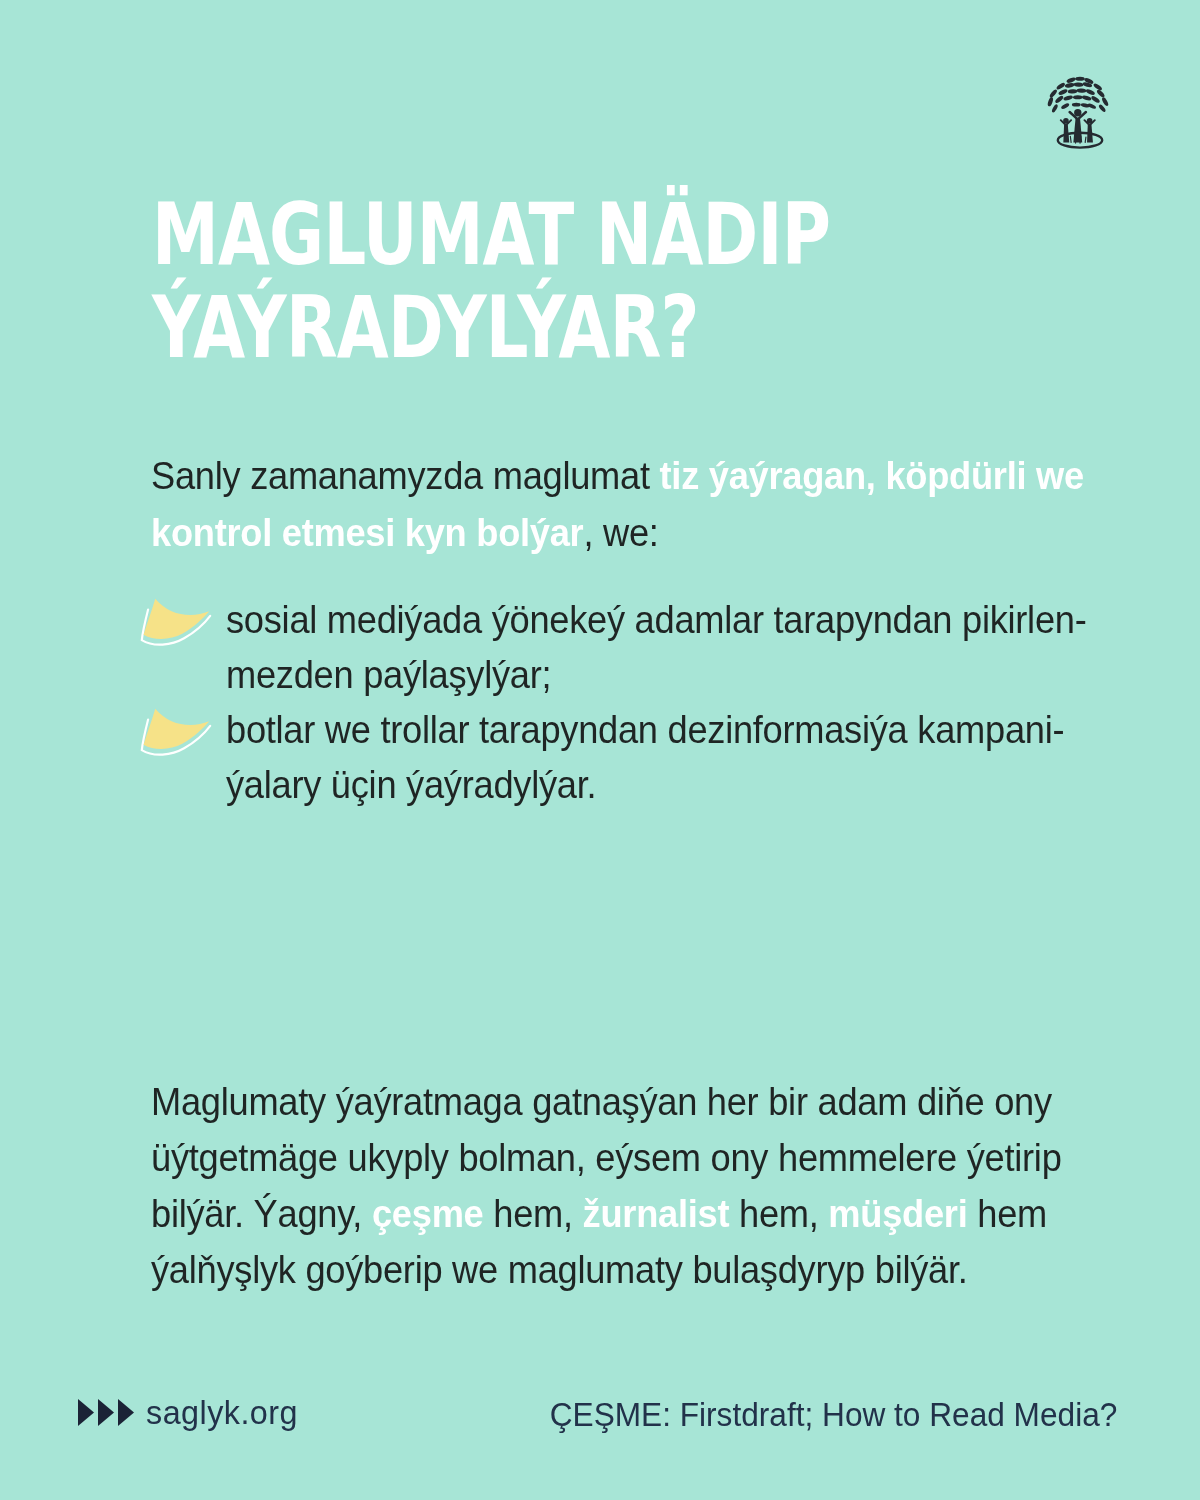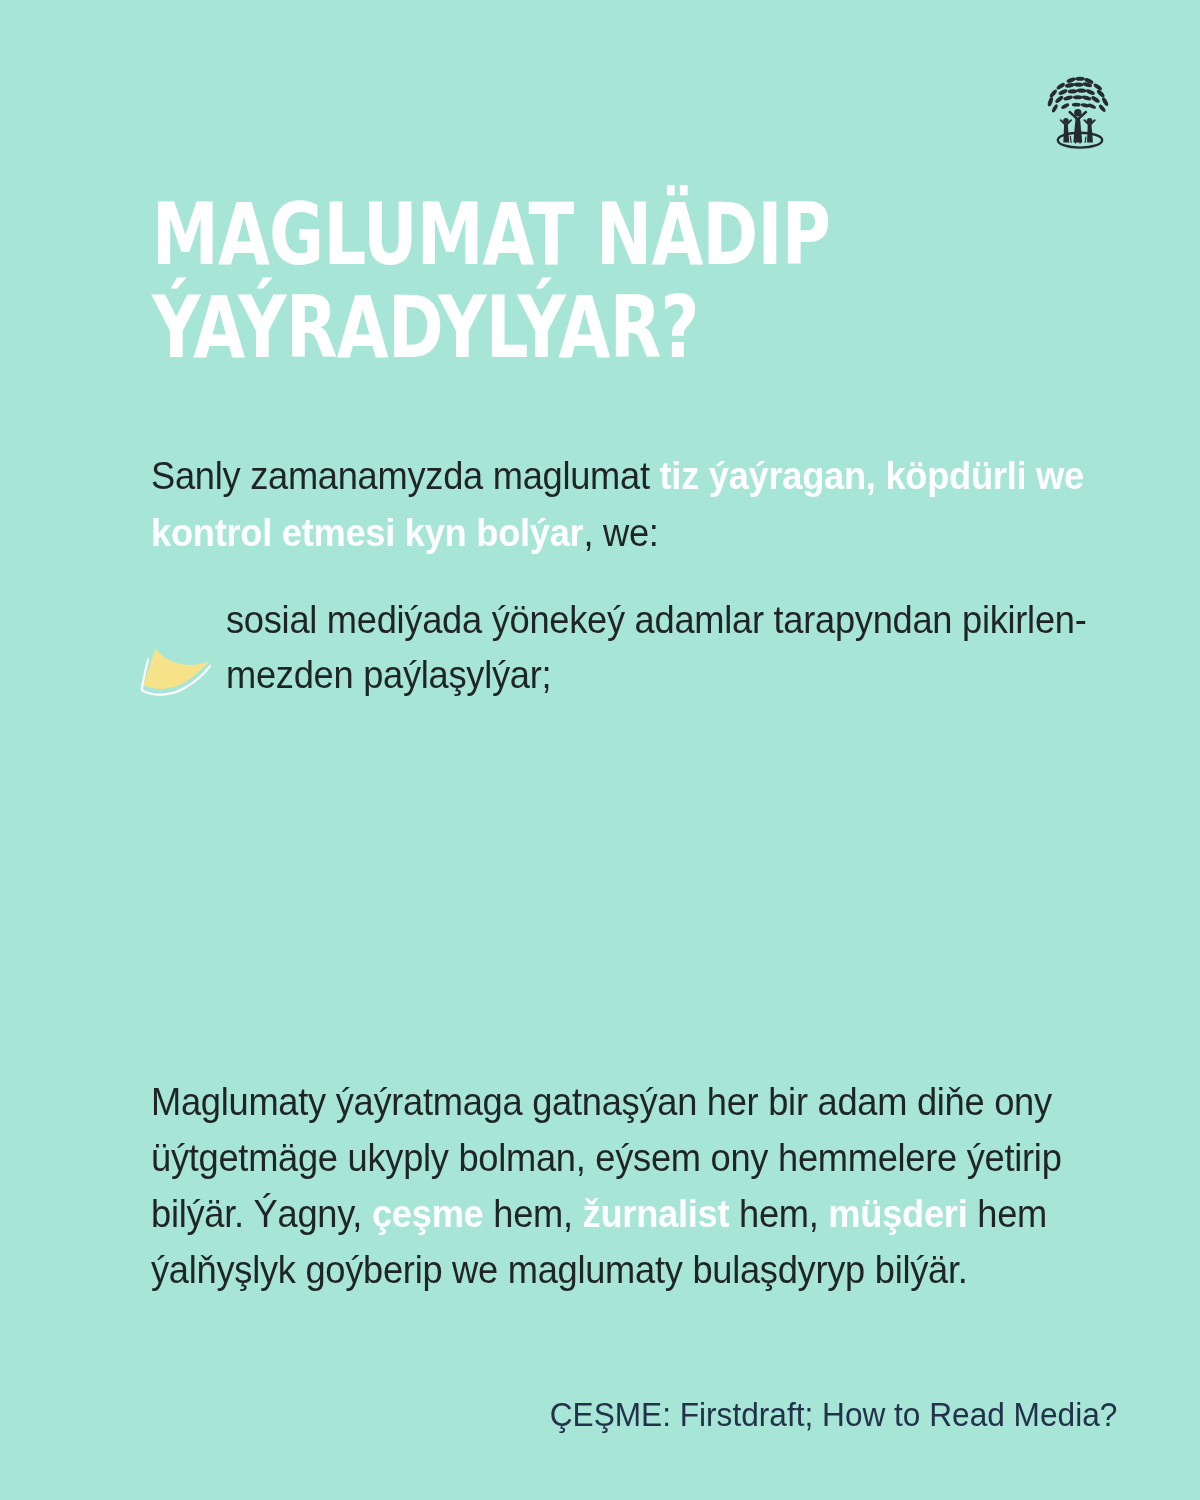--- a/index.html
+++ b/index.html
@@ -32,21 +32,21 @@
     letter-spacing:-0.3px;
     transform:scaleX(0.93);
     transform-origin:0 0;
     white-space:nowrap;
   }
   .intro{left:151px;top:447px;}
   .outro{left:151px;top:1074px;line-height:56px;}
   .hl{color:#ffffff;font-weight:700;}
   
   .bullets{position:absolute;left:140px;top:592px;width:1000px;}
-  .bullet{display:flex;align-items:flex-end;height:110px;}
+  .bullet{display:flex;align-items:flex-start;height:110px;}
   .bullet-icon{width:72px;height:58px;flex:0 0 72px;margin-right:14px;margin-top:2px;}
   .bullet-text{
     font-size:39px;line-height:55px;
     letter-spacing:-0.3px;
     transform:scaleX(0.93);
     transform-origin:0 0;
     white-space:nowrap;
   }
   
   .footer-left{
@@ -137,26 +137,44 @@
         <path d="M17,4 C13,17 8,31 4,44 C16,51 34,50 47,43 C60,36 70,26 77,18 C57,26 33,23 17,4 Z" fill="#f6e288"></path>
       </svg>
       <div class="bullet-text">
         <div>sosial mediýada ýönekeý adamlar tarapyndan pikirlen-</div>
         <div>mezden paýlaşylýar;</div>
       </div>
     </div>
 
 
 
+    <div class="bullet">
+      <svg class="bullet-icon" viewBox="0 0 80 62">
+        <path d="M9,16 C6,28 3,40 2,50 C15,58 35,56 49,48 C61,41 72,31 78,23" fill="none" stroke="#ffffff" stroke-width="2.4" stroke-linecap="round"></path>
+        <path d="M17,4 C13,17 8,31 4,44 C16,51 34,50 47,43 C60,36 70,26 77,18 C57,26 33,23 17,4 Z" fill="#f6e288"></path>
+      </svg>
+      <div class="bullet-text">
+        <div>botlar we trollar tarapyndan dezinformasiýa kampani-</div>
+        <div>ýalary üçin ýaýradylýar.</div>
+      </div>
+    </div>
 
   </div>
 
   <div class="textblock outro">
     <div>Maglumaty ýaýratmaga gatnaşýan her bir adam diňe ony</div>
     <div>üýtgetmäge ukyply bolman, eýsem ony hemmelere ýetirip</div>
     <div><span>bilýär. Ýagny, </span><span class="hl">çeşme</span><span> hem, </span><span class="hl">žurnalist</span><span> hem, </span><span class="hl">müşderi</span><span> hem</span></div>
     <div>ýalňyşlyk goýberip we maglumaty bulaşdyryp bilýär.</div>
   </div>
 
+  <div class="footer-left">
+    <svg class="arrows" viewBox="0 0 58 27">
+      <polygon points="0,0 16,13.5 0,27" fill="#1b2336"></polygon>
+      <polygon points="20,0 36,13.5 20,27" fill="#1b2336"></polygon>
+      <polygon points="40,0 56,13.5 40,27" fill="#1b2336"></polygon>
+    </svg>
+    <span class="site">saglyk.org</span>
+  </div>
 
   <div class="footer-right">ÇEŞME: Firstdraft; How to Read Media?</div>
 
 </div>
 
 </body></html>

